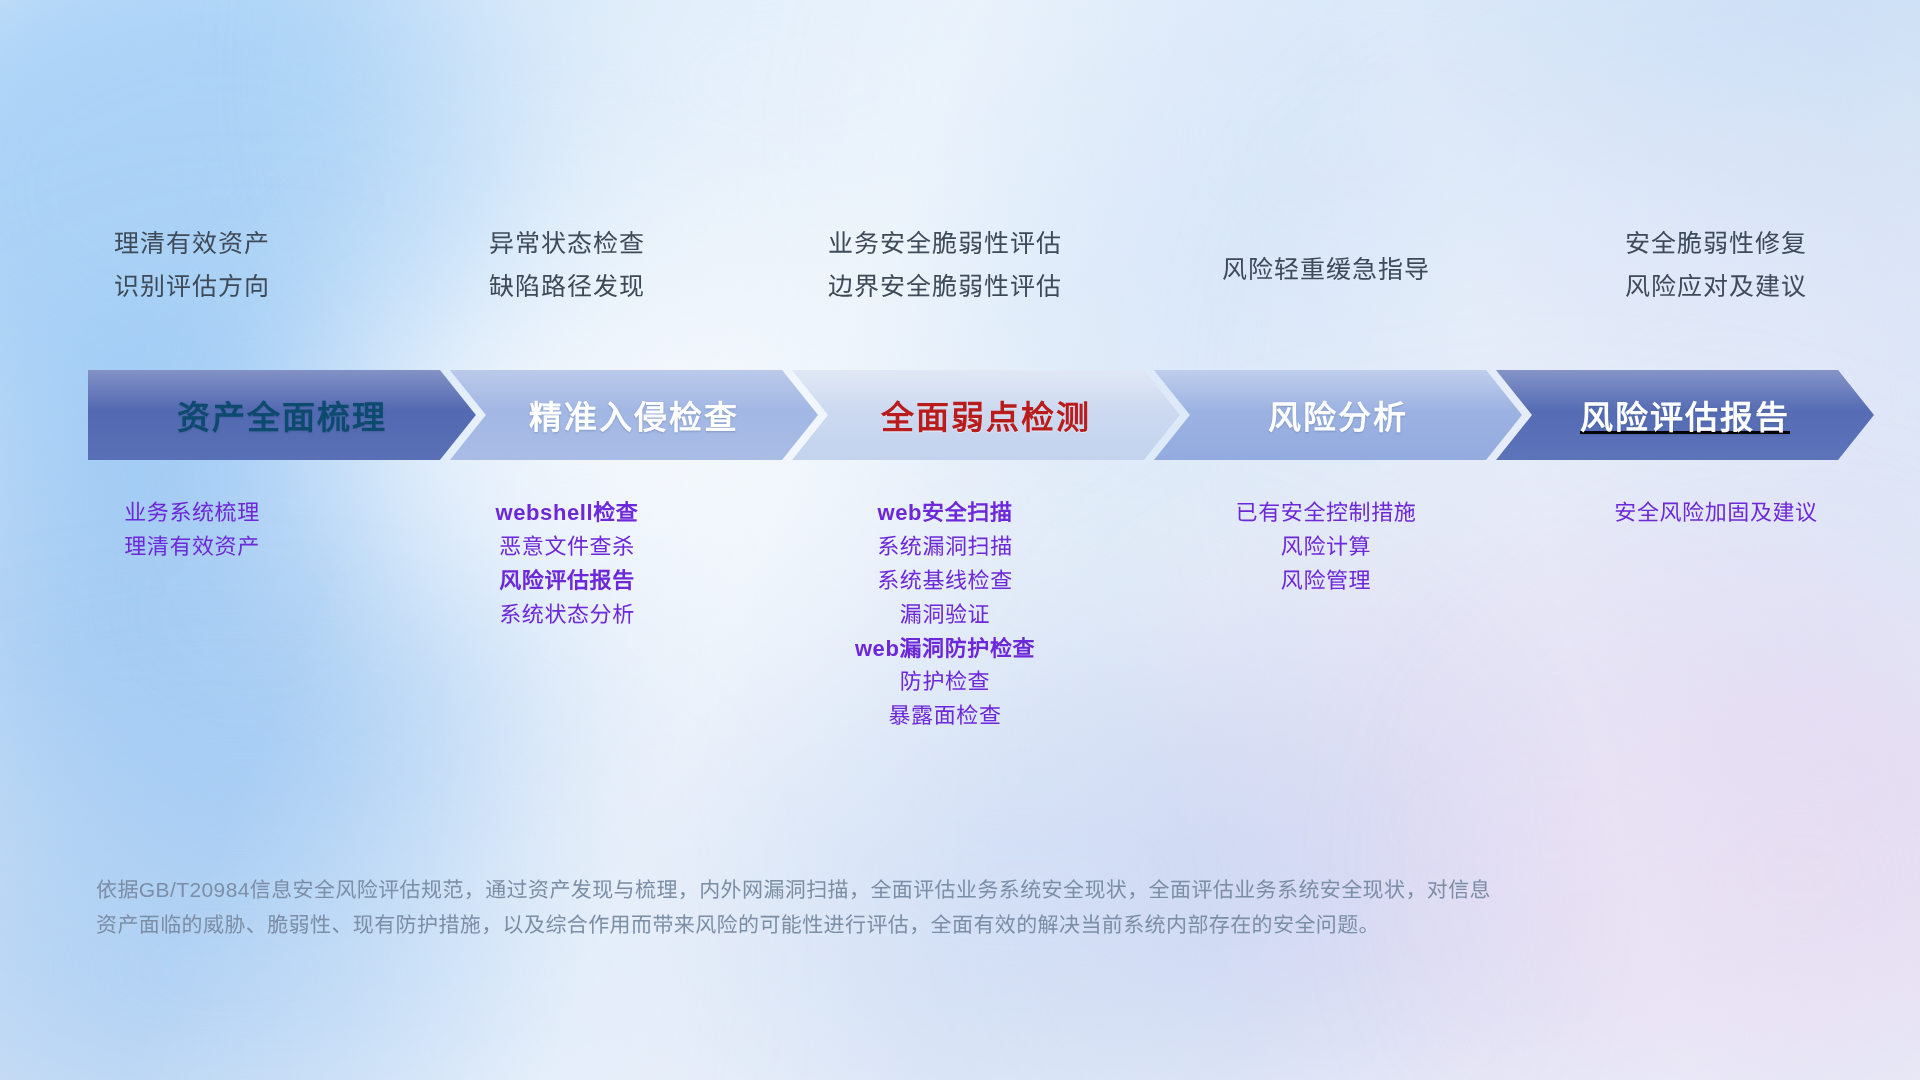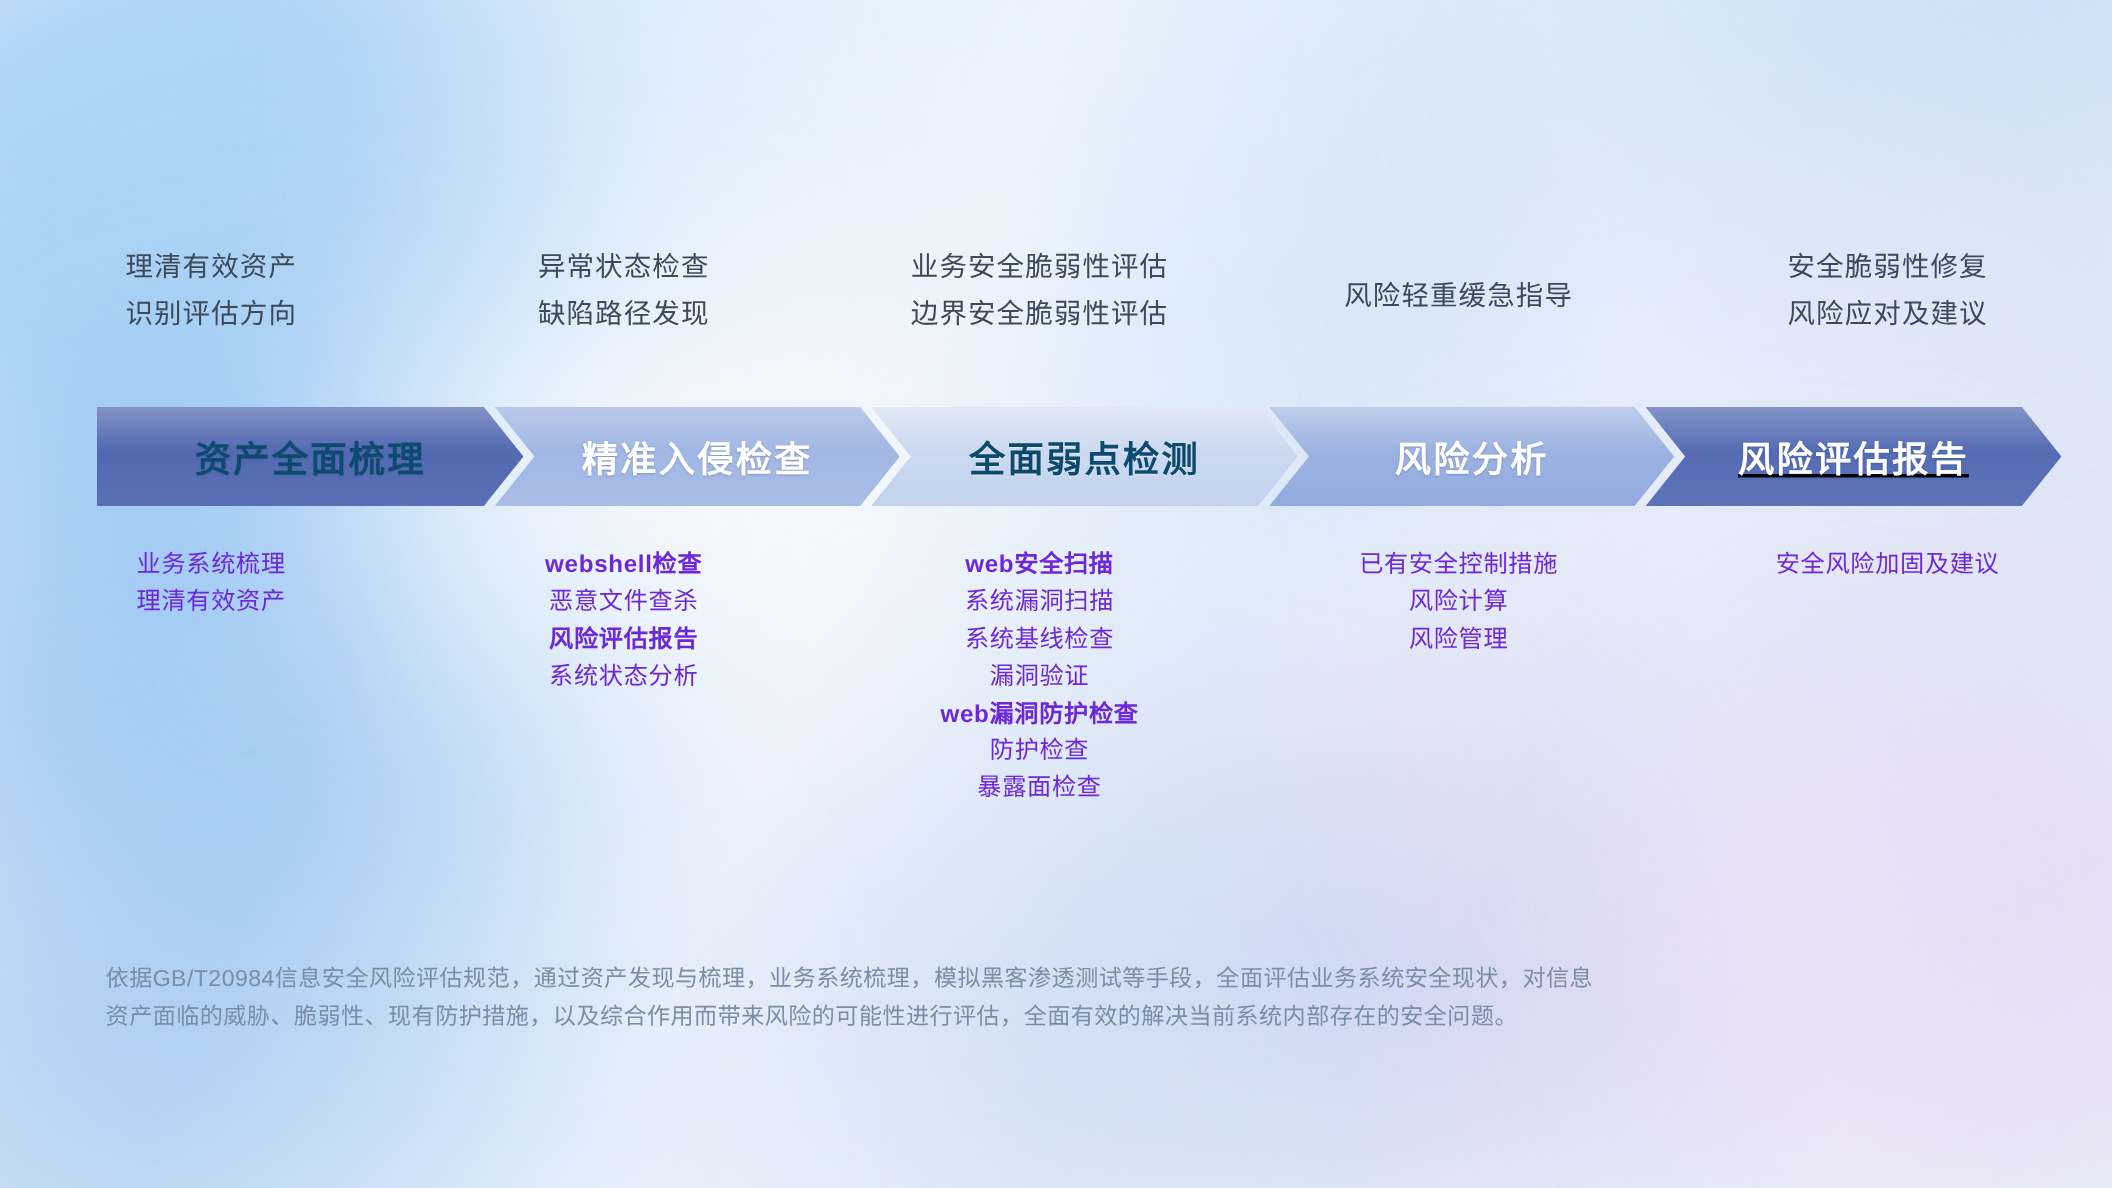--- a/index.html
+++ b/index.html
@@ -165,21 +165,21 @@
         <div class="chev-label" style="color: #0c4a6e;">资产全面梳理</div>
       </div>
       <div class="chev chev-w2 notched" style="z-index: 9;">
         <div class="inner" style="background: linear-gradient(rgb(157, 179, 226), rgb(168, 188, 230));"></div>
         <div class="gloss"></div>
         <div class="chev-label" style="color: rgb(255, 255, 255);">精准入侵检查</div>
       </div>
       <div class="chev chev-w3 notched" style="z-index: 8;">
         <div class="inner" style="background: linear-gradient(rgb(211, 222, 242), rgb(195, 211, 238));"></div>
         <div class="gloss"></div>
-        <div class="chev-label" style="color: #0c4a6e; text-shadow: rgba(255, 255, 255, 0.55) 0px 1px 1px;">全面弱点检测</div>
+        <div class="chev-label" style="color: #b91c1c; text-shadow: rgba(255, 255, 255, 0.55) 0px 1px 1px;">全面弱点检测</div>
       </div>
       <div class="chev chev-w4 notched" style="z-index: 7;">
         <div class="inner" style="background: linear-gradient(rgb(163, 184, 228), rgb(147, 171, 223));"></div>
         <div class="gloss"></div>
         <div class="chev-label" style="color: rgb(255, 255, 255);">风险分析</div>
       </div>
       <div class="chev chev-w5 notched" style="z-index: 6; text-decoration: underline;">
         <div class="inner" style="background: linear-gradient(rgb(79, 102, 175), rgb(93, 116, 187));"></div>
         <div class="gloss"></div>
         <div class="chev-label" style="color: rgb(255, 255, 255);">风险评估报告</div>
@@ -210,17 +210,17 @@
         <div class="detail-line">已有安全控制措施</div>
         <div class="detail-line">风险计算</div>
         <div class="detail-line">风险管理</div>
       </div>
       <div class="col c5">
         <div class="detail-line">安全风险加固及建议</div>
       </div>
     </div>
 
   <div id="footer-note">
-    <p>依据GB/T20984信息安全风险评估规范，通过资产发现与梳理，业务系统梳理，模拟黑客渗透测试等手段，全面评估业务系统安全现状，对信息</p>
+    <p>依据GB/T20984信息安全风险评估规范，通过资产发现与梳理，内外网漏洞扫描，全面评估业务系统安全现状，全面评估业务系统安全现状，对信息</p>
     <p>资产面临的威胁、脆弱性、现有防护措施，以及综合作用而带来风险的可能性进行评估，全面有效的解决当前系统内部存在的安全问题。</p>
   </div>
 
 </div>
 
 </body></html>

